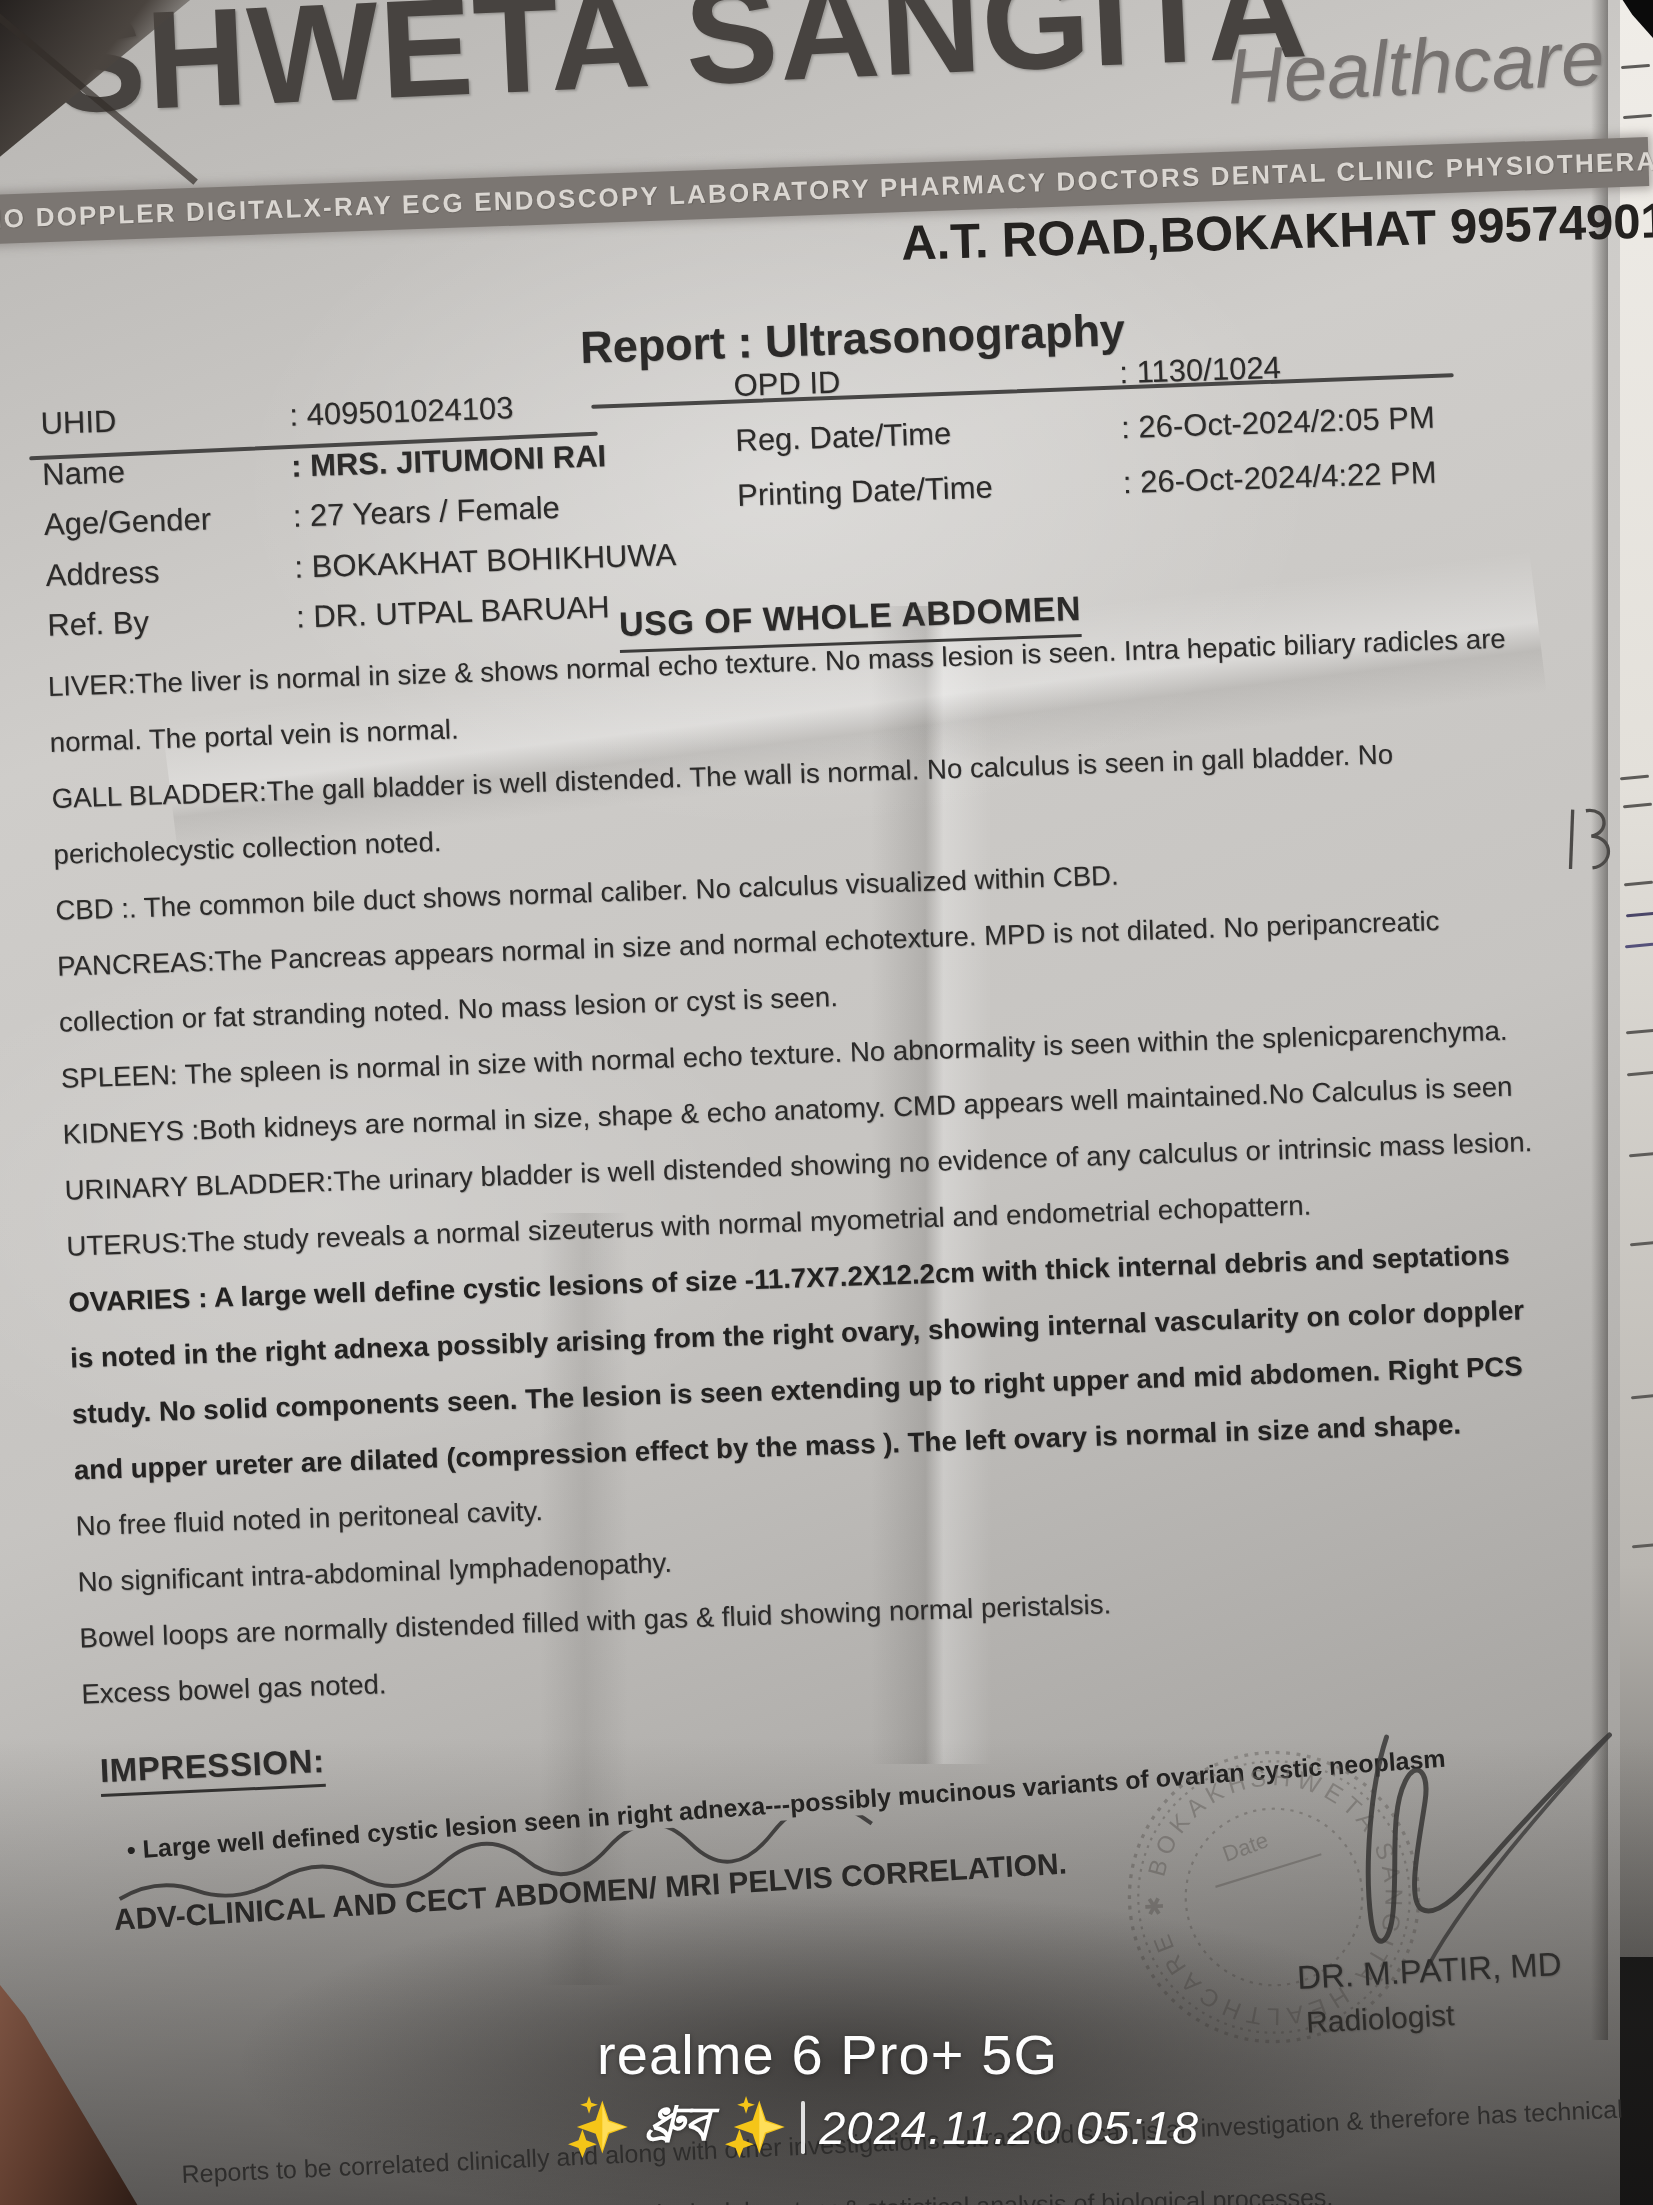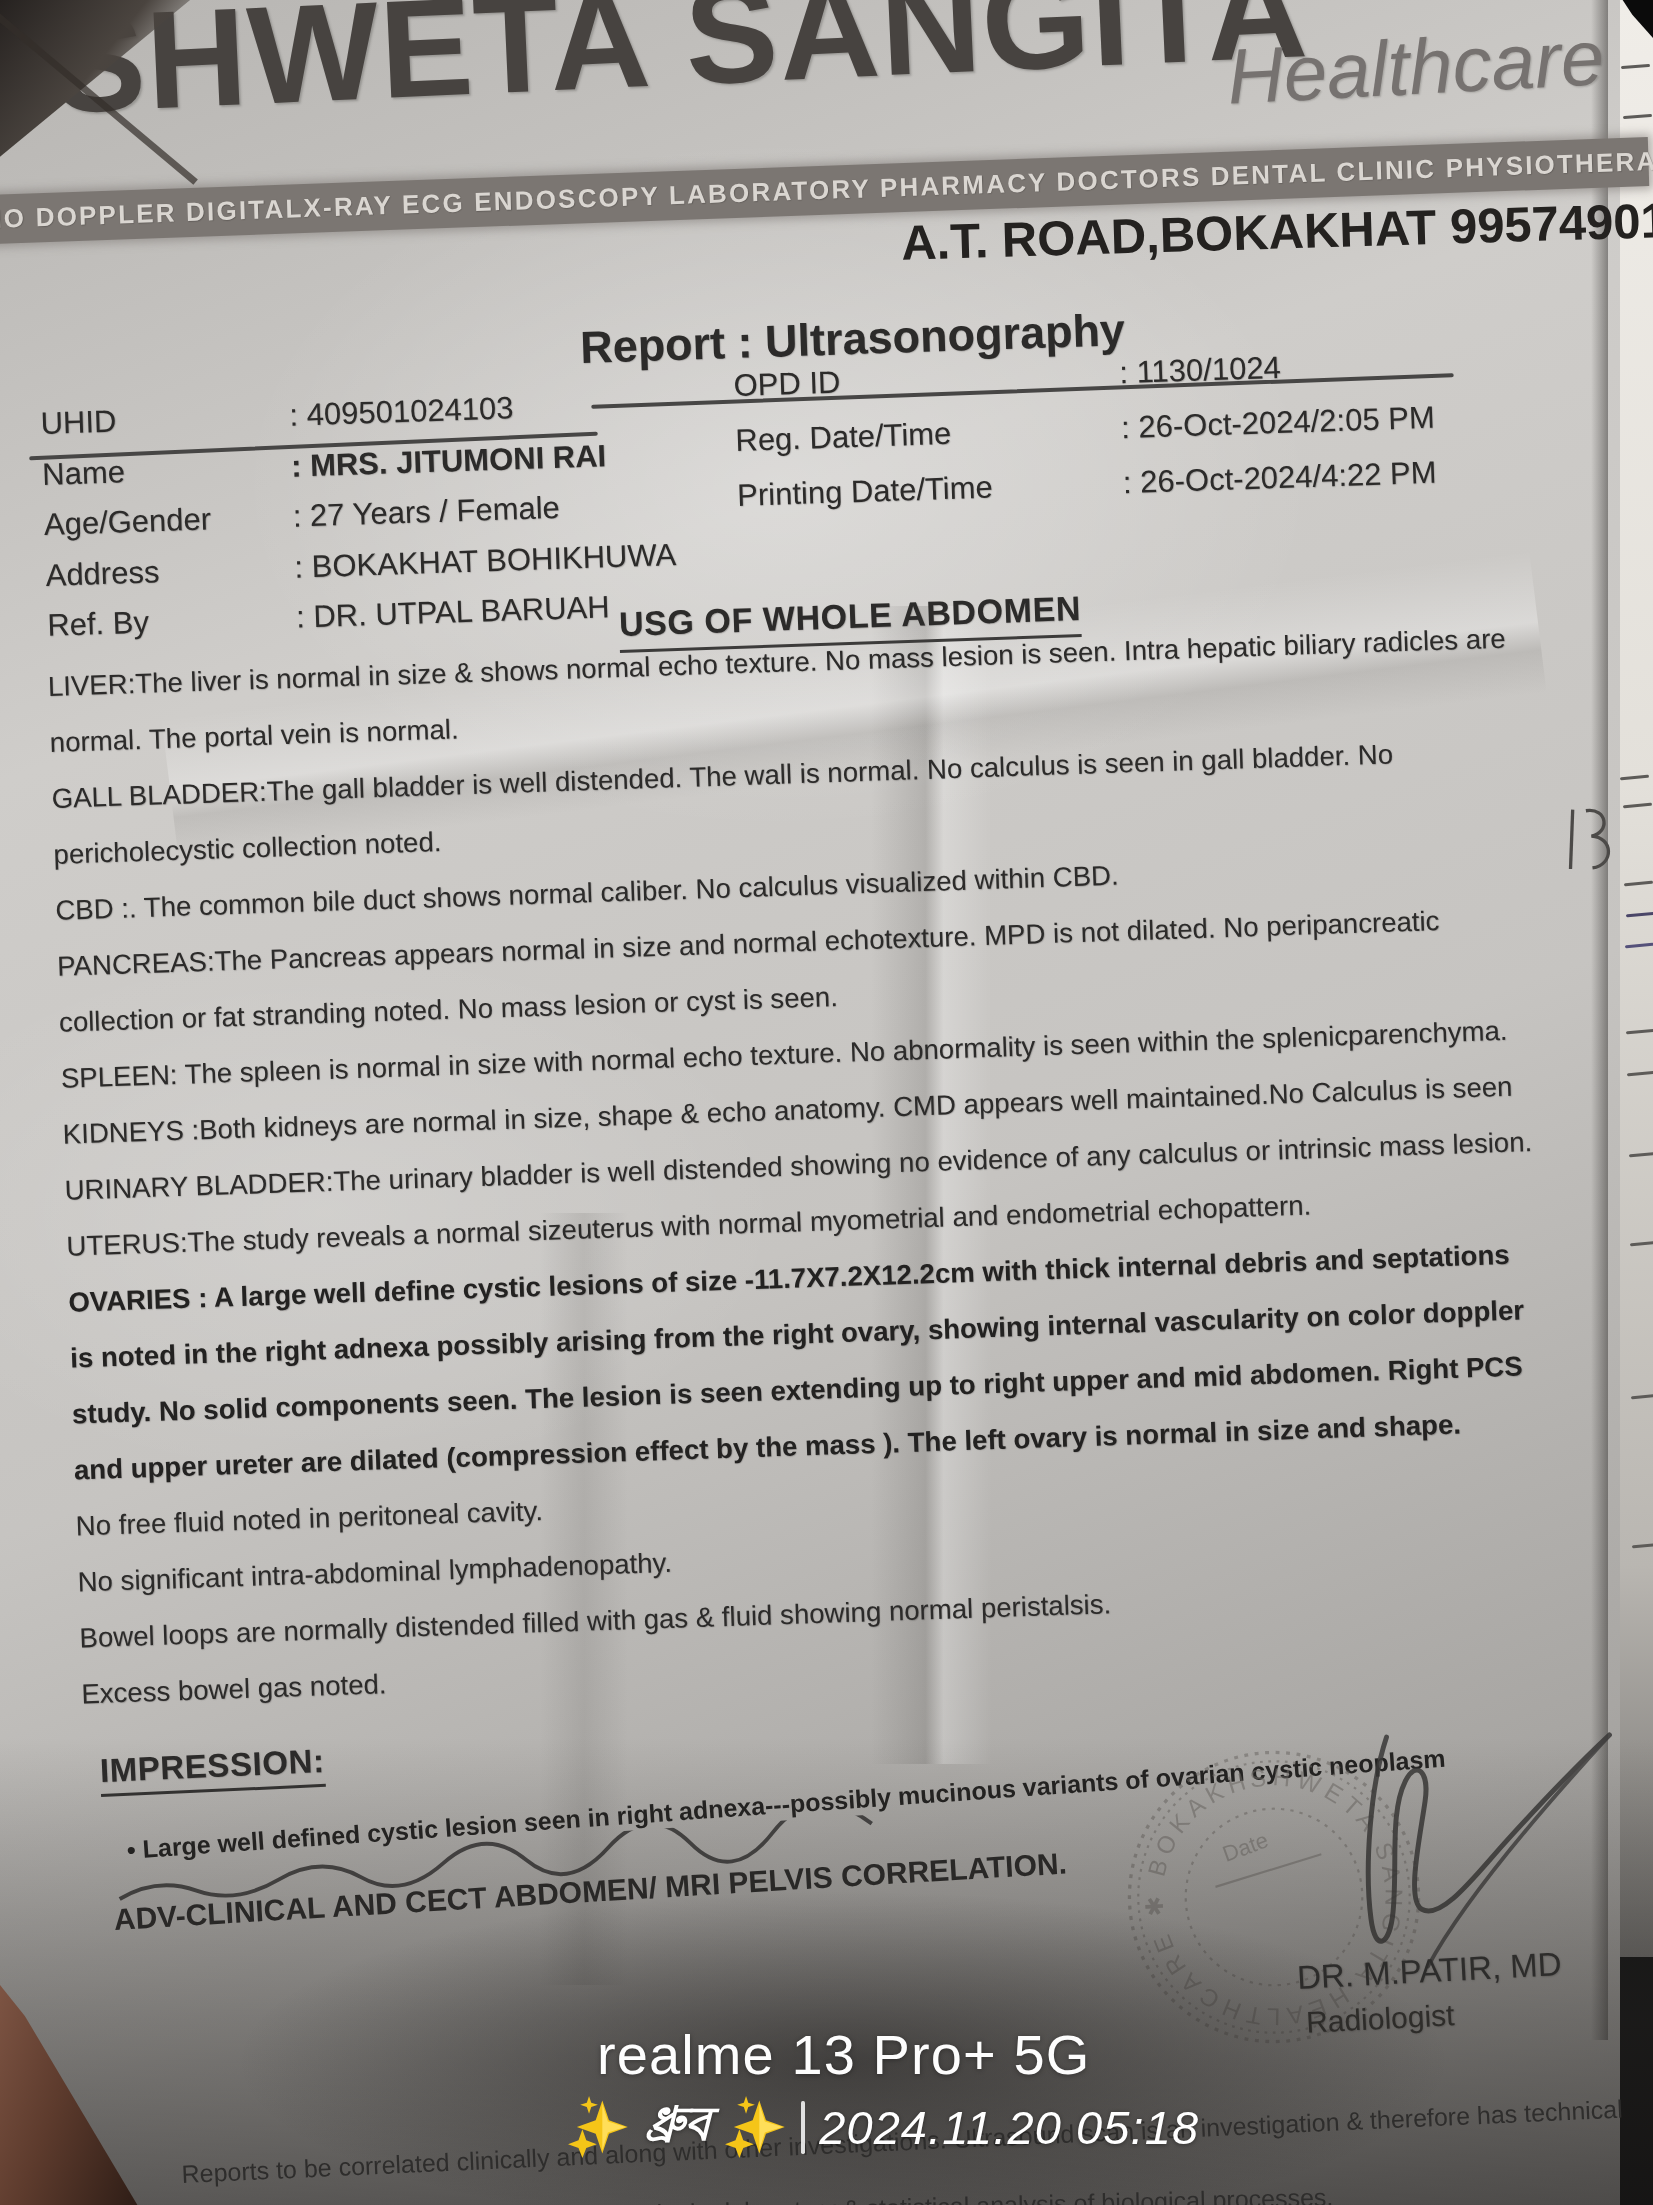--- a/index.html
+++ b/index.html
@@ -245,21 +245,21 @@
   <div class="fold-line"></div>
   <div class="corner-tr"></div>
   <div class="shade-bottom"></div>
   <div class="shade-wm"></div>
   <div class="shade-br"></div>
   <div class="finger"></div>
 
   <div class="footer1">Reports to be correlated clinically and along with other investigations. Ultrasound scan is an investigation &amp; therefore has technical</div>
   <div class="footer2">as inaccuracies inherent in the laboratory &amp; statistical analysis of biological processes.</div>
 
-  <div class="wm-device">realme 13 Pro+ 5G</div>
+  <div class="wm-device">realme 6 Pro+ 5G</div>
   <div class="wm-line2">
     <svg width="62" height="62" viewBox="0 0 112 112">
       <path d="M62 8 L74 44 L108 56 L74 68 L62 104 L50 68 L16 56 L50 44 Z" fill="#f5c518"></path>
       <path d="M62 14 L72 46 L104 56 L72 66 L62 98 Z" fill="#ffde59"></path>
       <path d="M26 60 L33 80 L52 87 L33 94 L26 112 L19 94 L0 87 L19 80 Z" fill="#f5c518"></path>
       <path d="M38 0 L42 12 L54 16 L42 20 L38 32 L34 20 L22 16 L34 12 Z" fill="#f5c518"></path>
     </svg>
     <span class="wm-overlay">ধ্রুব</span>
     <svg width="62" height="62" viewBox="0 0 112 112">
       <path d="M62 8 L74 44 L108 56 L74 68 L62 104 L50 68 L16 56 L50 44 Z" fill="#f5c518"></path>

